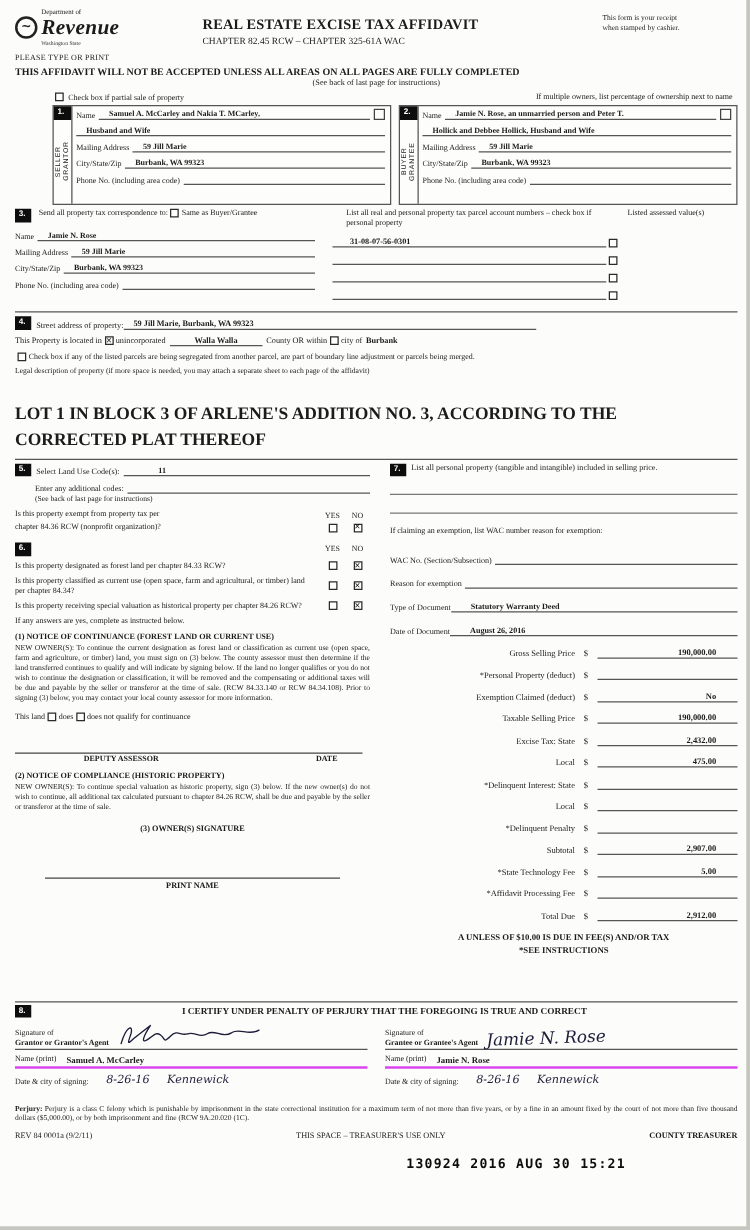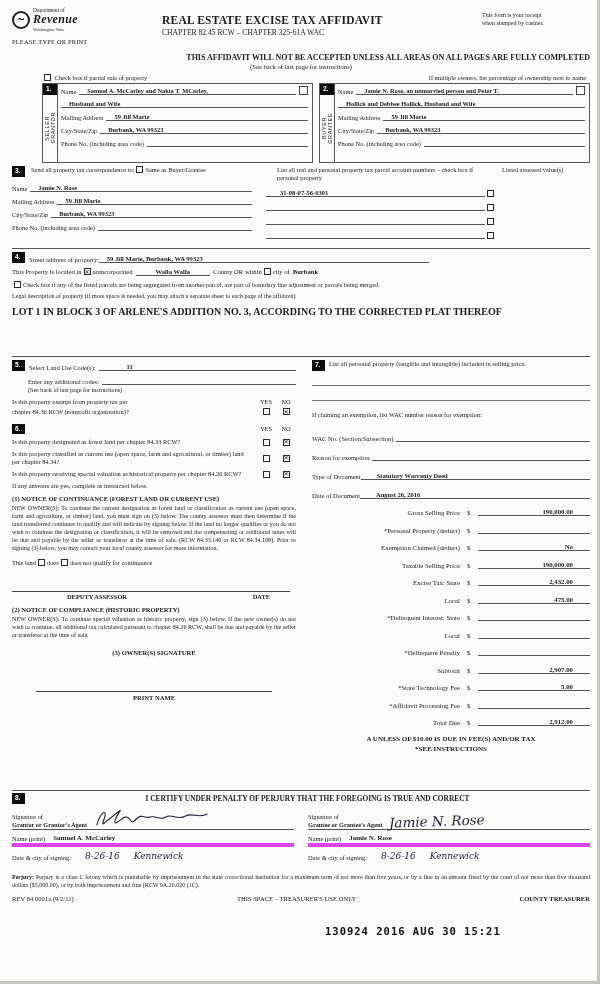--- a/index.html
+++ b/index.html
@@ -9,28 +9,28 @@
         box-shadow:inset -3px -3px 0 #c6c6c0}
   .b{font-weight:bold}
 
   
   .hdr{display:flex;align-items:flex-start;min-height:44px}
   .hdr-left{width:150px;flex:none}
   .logo{display:flex;align-items:center;gap:3px}
   .logo-circle{width:18px;height:18px;border:2px solid #222;border-radius:50%;display:flex;align-items:center;justify-content:center;
                font:bold 10px/1 "DejaVu Sans",sans-serif;flex:none}
   .logo-dept{font-size:5.5px}
-  .logo-name{font-size:12px;font-weight:bold;font-style:italic;letter-spacing:.3px;margin-top:-1px}
+  .logo-name{font-size:17px;font-weight:bold;font-style:italic;letter-spacing:.3px;margin-top:-1px}
   .logo-state{font-size:4.5px;color:#333}
   .please-type{font-size:6.4px;margin-top:6px;letter-spacing:.2px}
   .hdr-center{flex:1;text-align:left;padding-top:7px}
   .form-title{font-size:11.5px;font-weight:bold;letter-spacing:.2px}
   .form-chapter{font-size:7.6px;margin-top:2px}
   .hdr-right{width:108px;flex:none;font-size:6px;padding-top:5px;line-height:1.3}
-  .warning{text-align:right;font-weight:bold;font-size:8px;margin-top:2px}
+  .warning{text-align:left;font-weight:bold;font-size:8px;margin-top:2px}
   .see-back{text-align:center;font-size:6.6px;margin-top:1px}
 
   
   .cb{display:inline-flex;flex:none;width:7px;height:7px;border:1px solid #2a2a2a;align-items:center;justify-content:center;
       font:bold 6px/1 "DejaVu Sans",sans-serif;vertical-align:-1px;background:#fff;margin:0 2px;color:#111}
 
   .toprow{display:flex;justify-content:space-between;font-size:6.4px;margin-top:4px;padding:0 4px 0 30px}
 
   
   .parties{display:flex;gap:6px;margin-top:2px;margin-left:30px}
@@ -61,21 +61,21 @@
   .pval{flex:1;border-bottom:1px solid #555;font-weight:bold;padding-left:14px;min-height:8px}
 
   
   .sec4{border-top:1px solid #555;margin-top:4px;padding-top:3px;font-size:6.6px;min-height:104px}
   .s4row{display:flex;align-items:flex-end}
   .s4row .fval{max-width:330px}
   .s4located{display:flex;align-items:center;margin-top:5px;flex-wrap:wrap}
   .county-val{border-bottom:1px solid #555;font-weight:bold;padding:0 20px;margin:0 3px}
   .s4seg{display:flex;align-items:center;margin-top:5px;font-size:6.3px}
   .legal-lbl{font-size:6.1px;margin-top:5px}
-  .legal{font-weight:bold;font-size:10px;line-height:1.5;margin-top:5px;width:98%}
+  .legal{font-weight:bold;font-size:14px;line-height:1.5;margin-top:21px;width:98%}
 
   
   .cols{display:flex;border-top:1px solid #555;margin-top:4px;min-height:430px}
   .colL{width:292px;flex:none;padding:3px 8px 0 0}
   .colR{flex:1;padding:3px 0 0 8px}
   .inline-row{display:flex;align-items:flex-end;font-size:6.5px}
   .fill-ul{flex:1;border-bottom:1px solid #555;min-height:8px;margin-left:3px}
   .code-fill{flex:1;border-bottom:1px solid #555;min-height:8px;margin-left:3px;font-weight:bold;padding-left:28px}
   .small-note{font-size:6.1px;margin-top:2px;padding-left:16px}
   .qrow{display:flex;align-items:center;font-size:6.4px;margin-top:4px}
@@ -113,21 +113,21 @@
   .sec8-hdr{display:flex;align-items:center}
   .certify{flex:1;text-align:center;font-weight:bold;font-size:7.4px}
   .sec8-body{display:flex;gap:14px;margin-top:2px}
   .sig-col{flex:1}
   .sig-row{display:flex;align-items:flex-end;border-bottom:1px solid #555;min-height:24px}
   .sig-lbl{flex:none;font-size:6.3px;line-height:1.25}
   .sig-area{flex:1;position:relative;height:22px}
   .scribble{position:absolute;left:4px;bottom:-2px;width:128px;height:24px}
   .hand-sig{position:absolute;left:6px;bottom:0;font-family:"DejaVu Serif",serif;font-style:italic;font-size:13.5px;
             color:#1d1d3a;transform:rotate(-2deg);white-space:nowrap}
-  .nrow{display:flex;align-items:flex-end;font-size:6.4px;margin-top:4px;border-bottom:4px solid #d946ef;padding-bottom:1px}
+  .nrow{display:flex;font-size:6.4px;margin-top:4px;border-bottom:2px solid #d946ef;padding-bottom:1px}
   .nval{font-weight:bold;font-size:7px;padding-left:8px}
   .drow{display:flex;align-items:flex-end;font-size:6.4px;margin-top:4px}
   .hand{font-family:"DejaVu Serif",serif;font-style:italic;font-size:9px;color:#1d1d3a;margin-left:14px;white-space:nowrap}
 
   
   .perjury{font-size:6px;line-height:1.3;text-align:justify;margin-top:4px}
   .footer-row{display:flex;justify-content:space-between;align-items:center;font-size:6.6px;margin-top:5px}
   .treasurer-mid{flex:1;text-align:center}
   .stamp{position:absolute;left:325px;top:925px;font:bold 10.5px "DejaVu Sans Mono",monospace;letter-spacing:1px;color:#0c0c0c;white-space:nowrap}
 </style>

